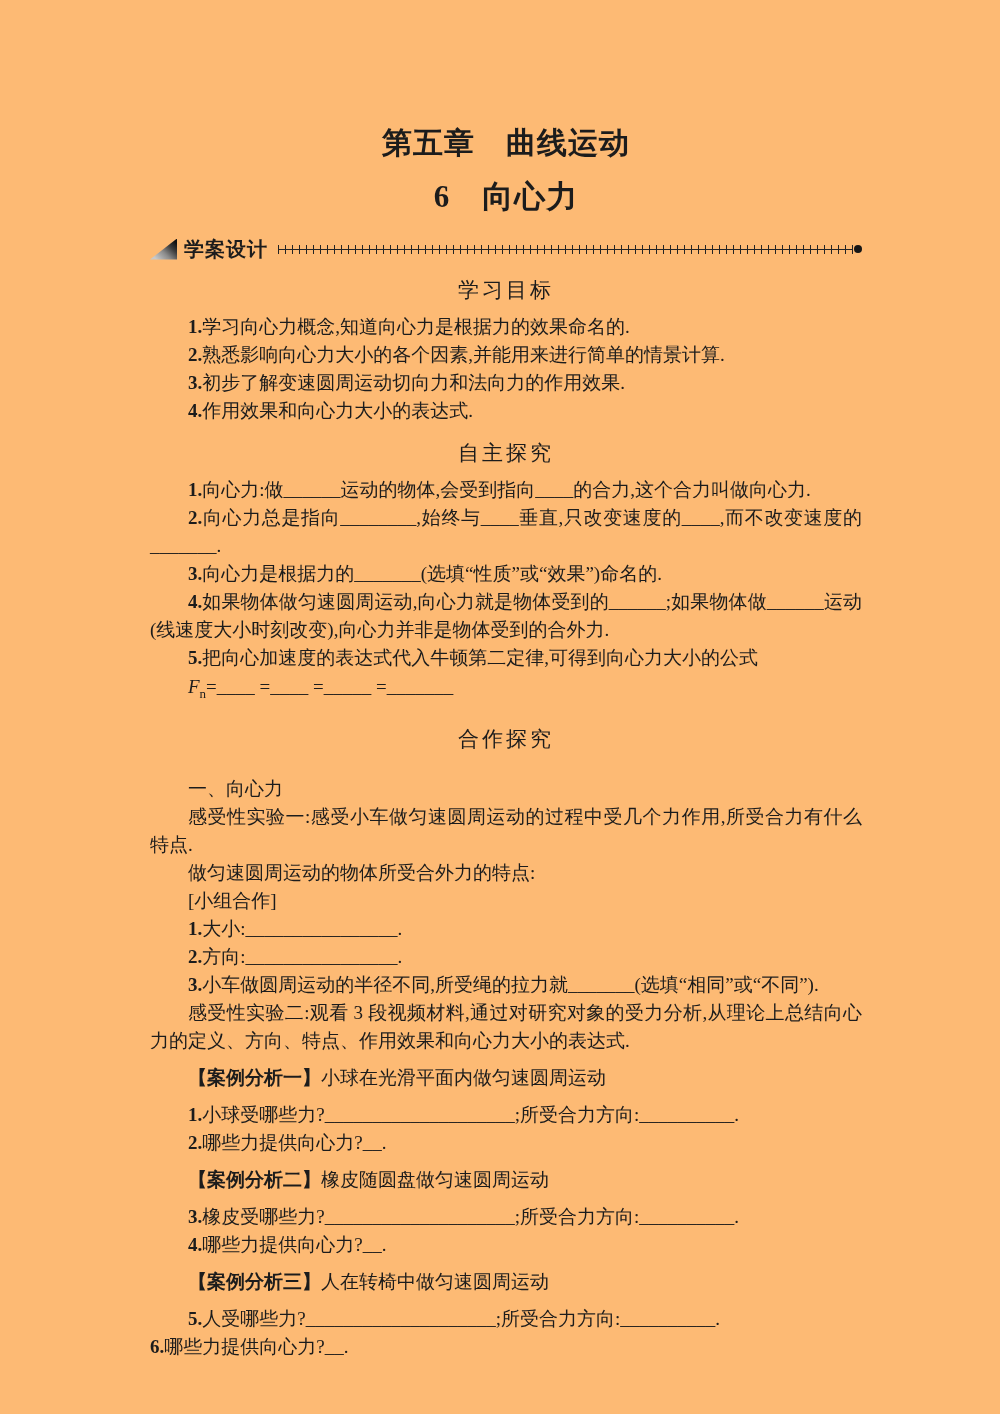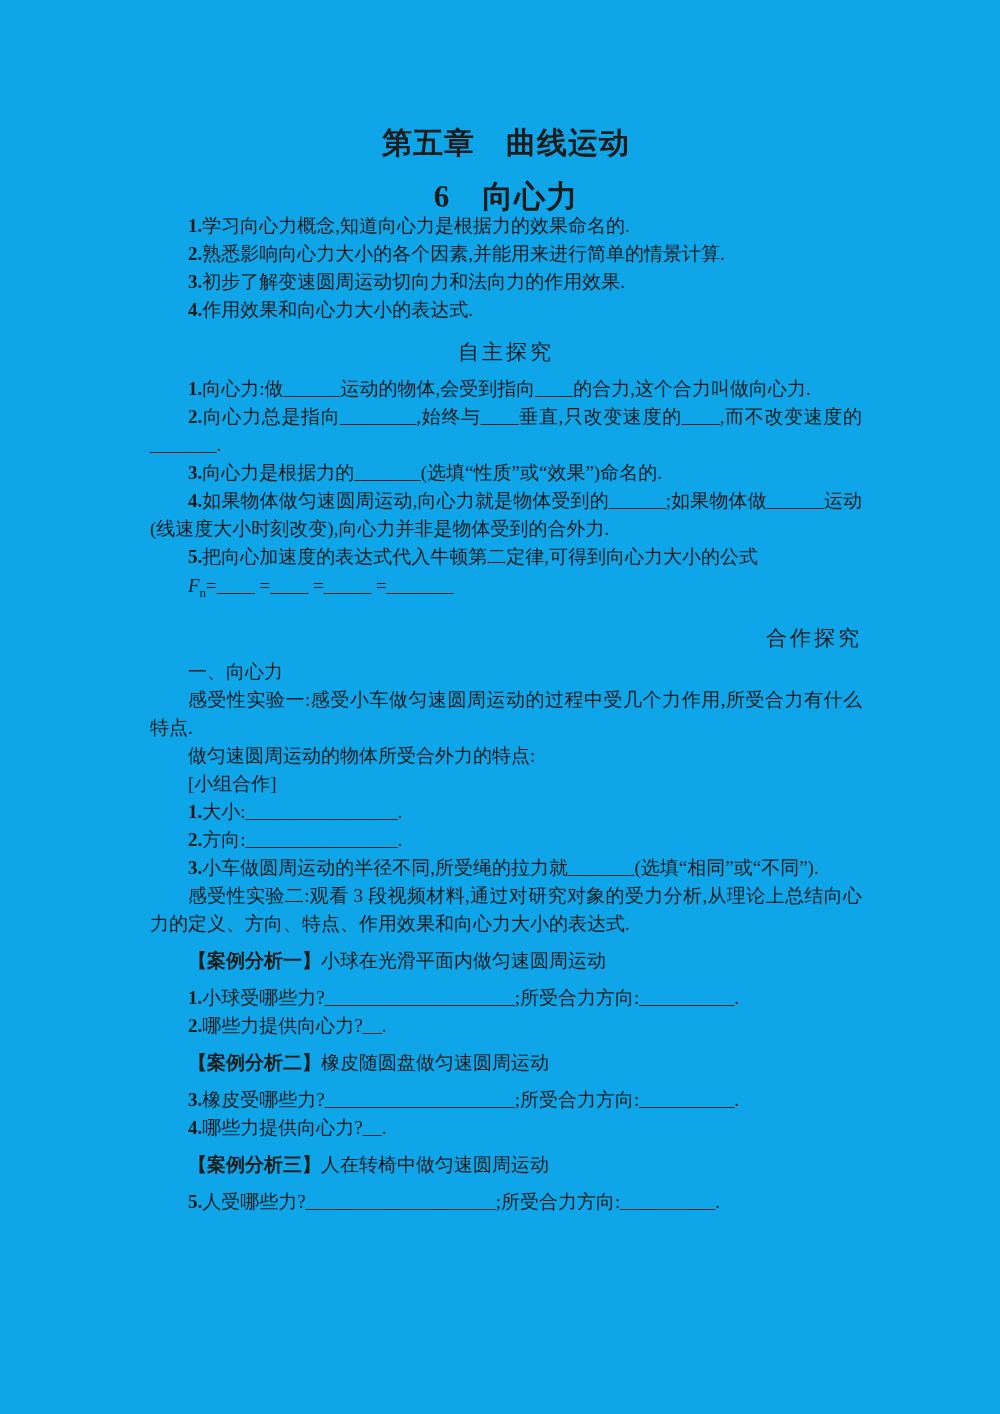--- a/index.html
+++ b/index.html
@@ -1,20 +1,20 @@
 <!DOCTYPE html>
 <html lang="zh"><head>
 <meta charset="utf-8">
 <style>
   html,body{margin:0;padding:0;background:#e8e8e8;}
   .page{
     position:relative;
     width:1000px;height:1414px;
     margin:0 auto;
-    background:#0ea5e9;
+    background:#fdba74;
     color:#1c1c1c;
     font-family:"Liberation Serif","DejaVu Serif",serif;
     overflow:hidden;
   }
   .content{padding:126px 138px 0 150px;}
 
   h1.chapter{
     margin:0;
     font-family:"Liberation Sans","DejaVu Sans",sans-serif;
     font-size:30px;font-weight:700;line-height:34px;
@@ -50,21 +50,21 @@
     width:8px;height:8px;flex:none;border-radius:50%;
     background:#161616;margin-left:1px;
   }
 
   h3.sec{
     margin:15px 0 11px;
     font-family:"Liberation Sans","DejaVu Sans",sans-serif;
     font-size:21px;font-weight:400;line-height:25px;
     text-align:center;letter-spacing:3px;
   }
-  h3.sec.co{margin-top:17px;margin-bottom:8px;text-align:right;}
+  h3.sec.co{margin-top:17px;margin-bottom:24px;}
 
   p.para{
     margin:0;
     font-size:19px;line-height:28px;
     text-align:justify;text-indent:2em;
   }
   p.flush{text-indent:0;}
   .num{font-weight:700;}
   .bold{font-weight:400;}
   .tag{font-weight:700;font-family:Liberation Sans, sans-serif;font-size:19px;}
@@ -75,21 +75,28 @@
 </style>
 </head>
 <body>
 
 <div class="page">
   <div class="content">
 
     <h1 class="chapter">第五章　曲线运动</h1>
     <h2 class="lesson">6　向心力</h2>
 
+    <div class="banner">
+      <span class="tri"></span>
+      <span class="banner-label">学案设计</span>
+      <span class="banner-line"></span>
+      <span class="banner-dot"></span>
+    </div>
 
+    <h3 class="sec">学习目标</h3>
 
     <p class="para"><span class="num">1.</span><span>学习向心力概念,知道向心力是根据力的效果命名的.</span></p>
     <p class="para"><span class="num">2.</span><span>熟悉影响向心力大小的各个因素,并能用来进行简单的情景计算.</span></p>
     <p class="para"><span class="num">3.</span><span>初步了解变速圆周运动切向力和法向力的作用效果.</span></p>
     <p class="para"><span class="num">4.</span><span>作用效果和向心力大小的表达式.</span></p>
 
     <h3 class="sec">自主探究</h3>
 
     <p class="para"><span class="num">1.</span><span>向心力:做______运动的物体,会受到指向____的合力,这个合力叫做向心力.</span></p>
     <p class="para"><span class="num">2.</span><span>向心力总是指向________,始终与____垂直,只改变速度的____,而不改变速度的_______.</span></p>
@@ -115,15 +122,16 @@
     <p class="para case-head"><span class="tag">【案例分析一】</span><span>小球在光滑平面内做匀速圆周运动</span></p>
     <p class="para"><span class="num">1.</span><span>小球受哪些力?____________________;所受合力方向:__________.</span></p>
     <p class="para"><span class="num">2.</span><span>哪些力提供向心力?__.</span></p>
 
     <p class="para case-head"><span class="tag">【案例分析二】</span><span>橡皮随圆盘做匀速圆周运动</span></p>
     <p class="para"><span class="num">3.</span><span>橡皮受哪些力?____________________;所受合力方向:__________.</span></p>
     <p class="para"><span class="num">4.</span><span>哪些力提供向心力?__.</span></p>
 
     <p class="para case-head"><span class="tag">【案例分析三】</span><span>人在转椅中做匀速圆周运动</span></p>
     <p class="para"><span class="num">5.</span><span>人受哪些力?____________________;所受合力方向:__________.</span></p>
+    <p class="para flush"><span class="num">6.</span><span>哪些力提供向心力?__.</span></p>
 
   </div>
 </div>
 
 </body></html>

